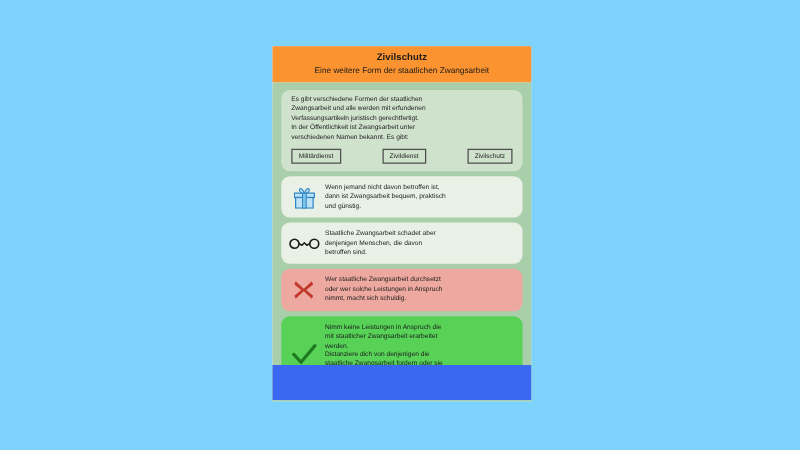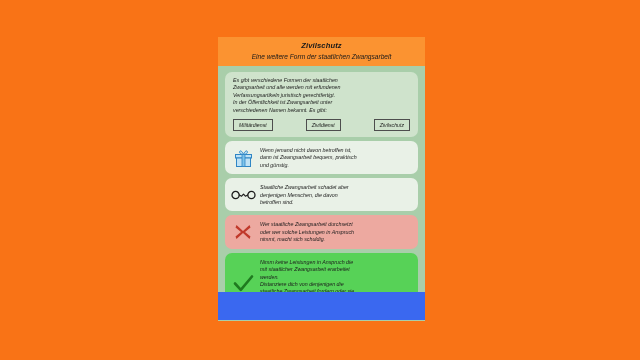--- a/index.html
+++ b/index.html
@@ -9,22 +9,21 @@
     width: 640px;
     height: 360px;
     overflow: hidden;
     font-family: "Liberation Sans", sans-serif;
   }
 
   #stage {
     position: relative;
     width: 640px;
     height: 360px;
-    background: #f97316;
-    font-style: italic;
+    background: #7dd3fc;
   }
 
   
   #card {
     position: absolute;
     left: 218px;
     top: 37px;
     width: 207px;
     height: 284px;
     background: #f4f4f4;

